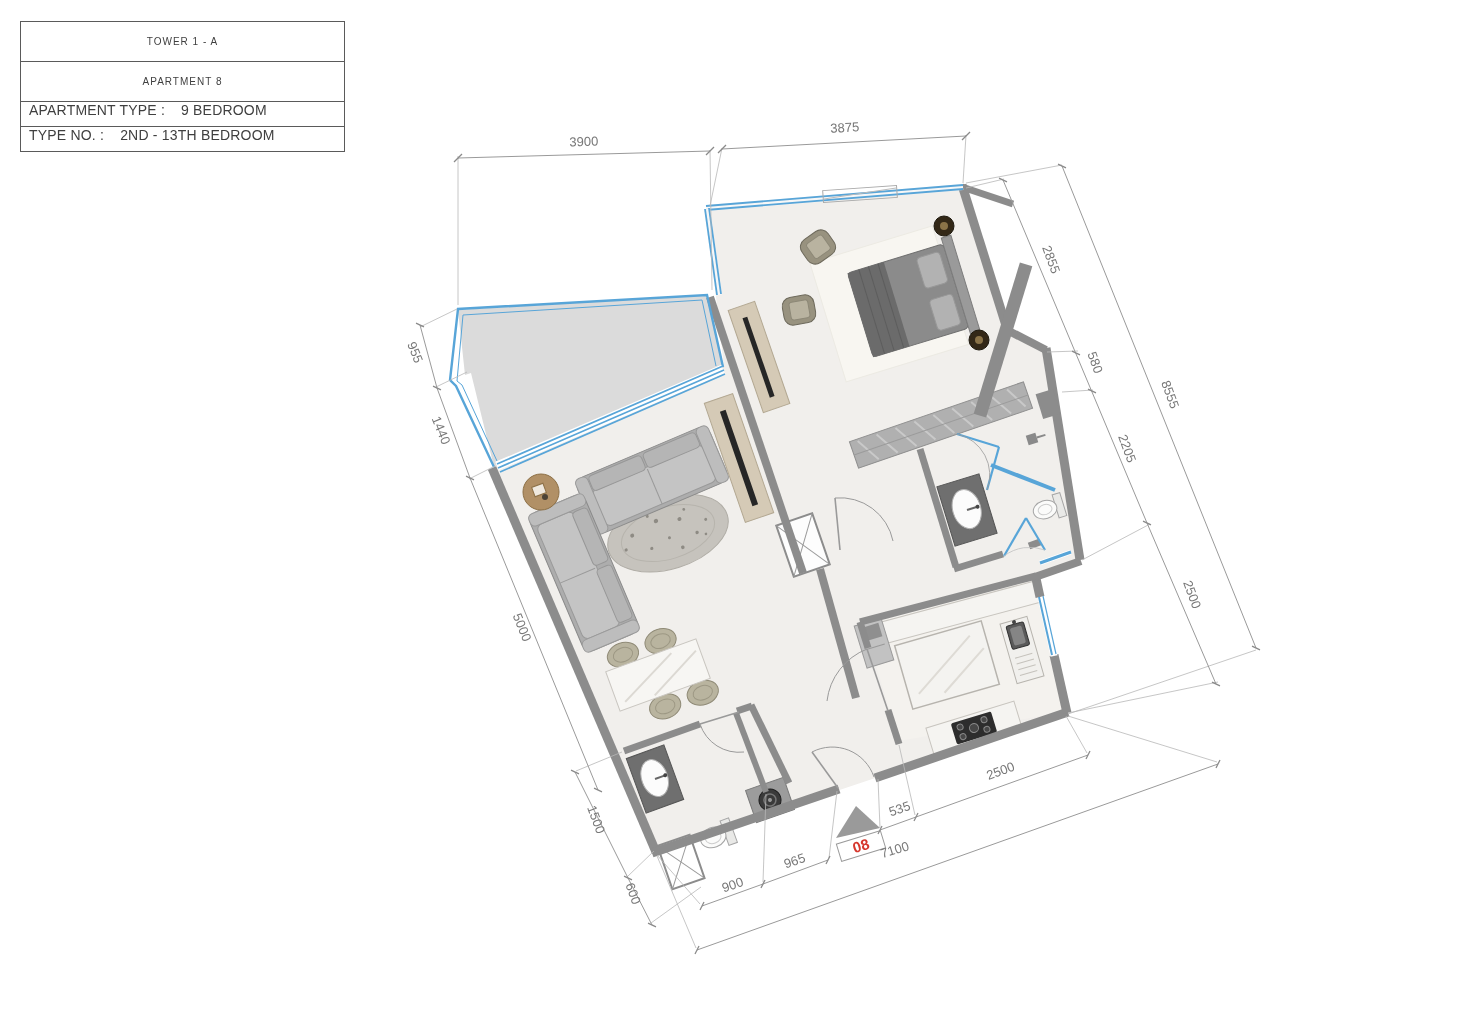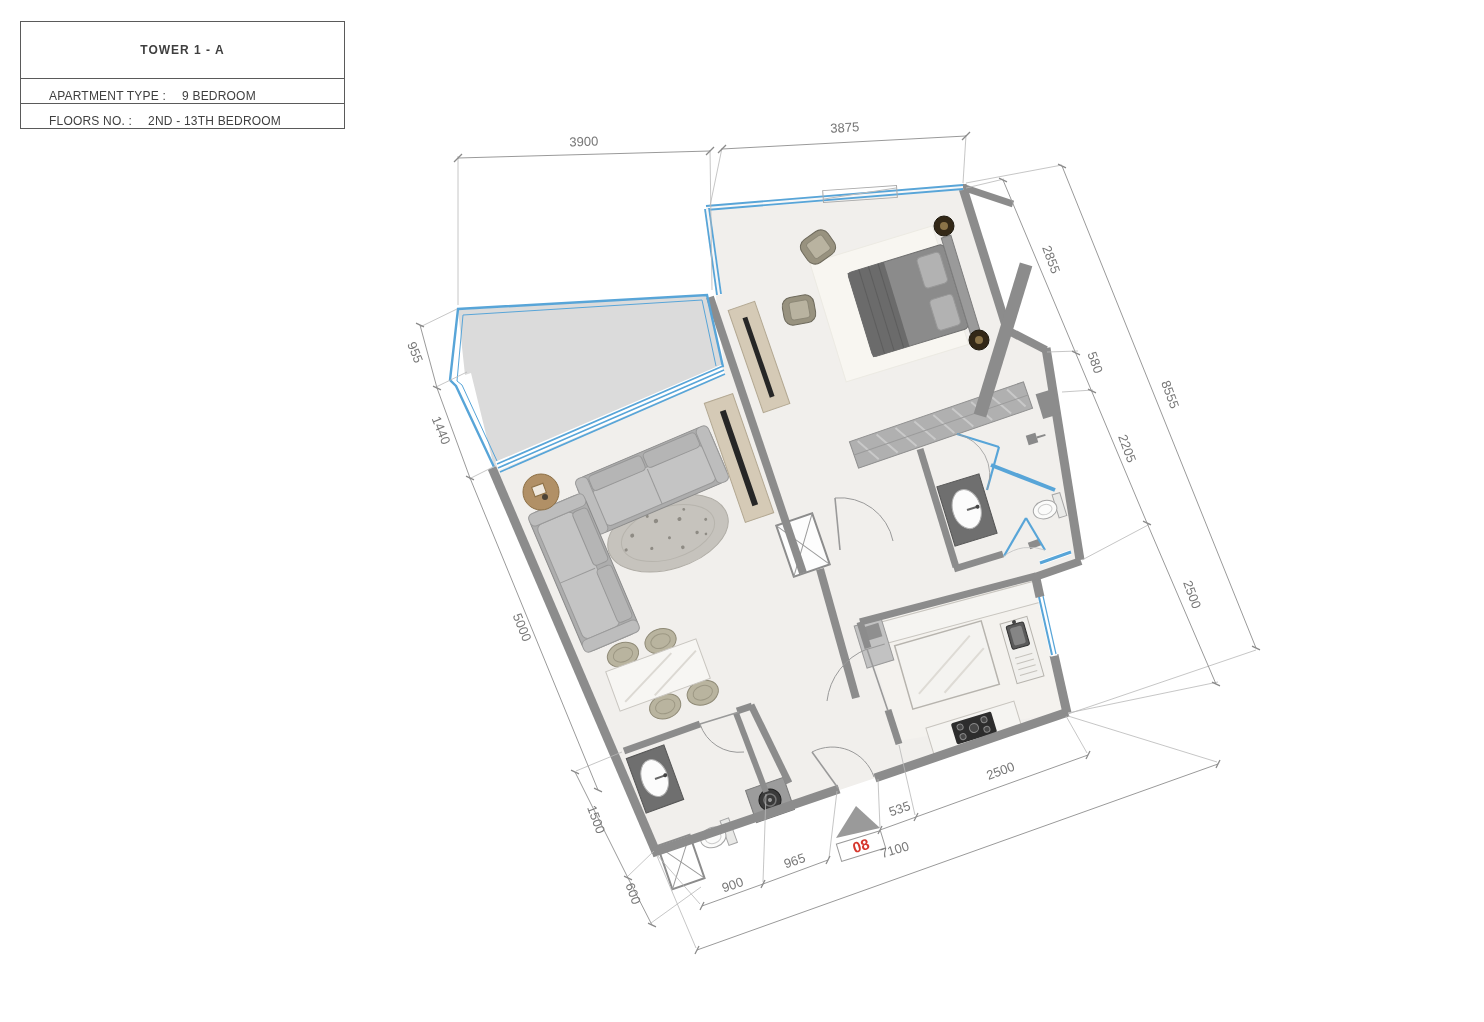--- a/index.html
+++ b/index.html
@@ -1,40 +1,41 @@
 <!DOCTYPE html>
 <html><head>
 <meta charset="utf-8">
 <style>
   html,body{margin:0;padding:0;background:#ffffff;font-family:"Liberation Sans",sans-serif;}
   .stage{position:relative;width:1484px;height:1022px;background:#fff;overflow:hidden;}
   .titleblock{position:absolute;left:20px;top:22px;width:325px;color:#3f3f3f;}
   .tb-row{border:1px solid #5a5a5a;background:#fff;box-sizing:border-box;margin-top:-1px;}
-  .tb-row.big{height:58px;display:flex;align-items:center;justify-content:center;
-      font-size:12px;letter-spacing:1px;font-weight:bold;}
-  .tb-row.small{height:26px;display:flex;align-items:flex-end;font-size:12px;
-      padding-left:28px;letter-spacing:.2px;}
+  .tb-row.big{height:41px;display:flex;align-items:center;justify-content:center;
+      font-size:10px;letter-spacing:1px;}
+  .tb-row.small{height:26px;display:flex;align-items:flex-start;font-size:14px;
+      padding-left:8px;letter-spacing:.2px;}
   .tb-row.small .val{margin-left:16px;}
   svg text.dim{font-family:"Liberation Sans",sans-serif;font-size:13px;fill:#787878;}
   svg text.unitnum{font-family:"Liberation Sans",sans-serif;font-size:15px;font-weight:bold;}
 </style>
 </head>
 <body>
 
 <div class="stage">
 
   
   <div class="titleblock">
     <div class="tb-row big">TOWER 1 - A</div>
+    <div class="tb-row big">APARTMENT  8</div>
     <div class="tb-row small">
       <span>APARTMENT TYPE :</span>
       <span class="val">9  BEDROOM</span>
     </div>
     <div class="tb-row small">
-      <span>FLOORS NO. :</span>
+      <span>TYPE NO. :</span>
       <span class="val">2ND - 13TH BEDROOM</span>
     </div>
   </div>
 
   <svg width="1484" height="1022" viewBox="0 0 1484 1022">
 
     <g>
       <polygon points="706,207 963,186 1009,332 1046,350 1080,558 1036,575 1066,714 655,852 492,468 724,368" fill="#f1efec"></polygon>
       <polygon points="458,310 707,295 724,368 494,467 471,373 465,375" fill="#dbdbdb"></polygon>
       <polygon points="863,623 1034,578 1064,712 899,741" fill="#f4f2ee"></polygon>

